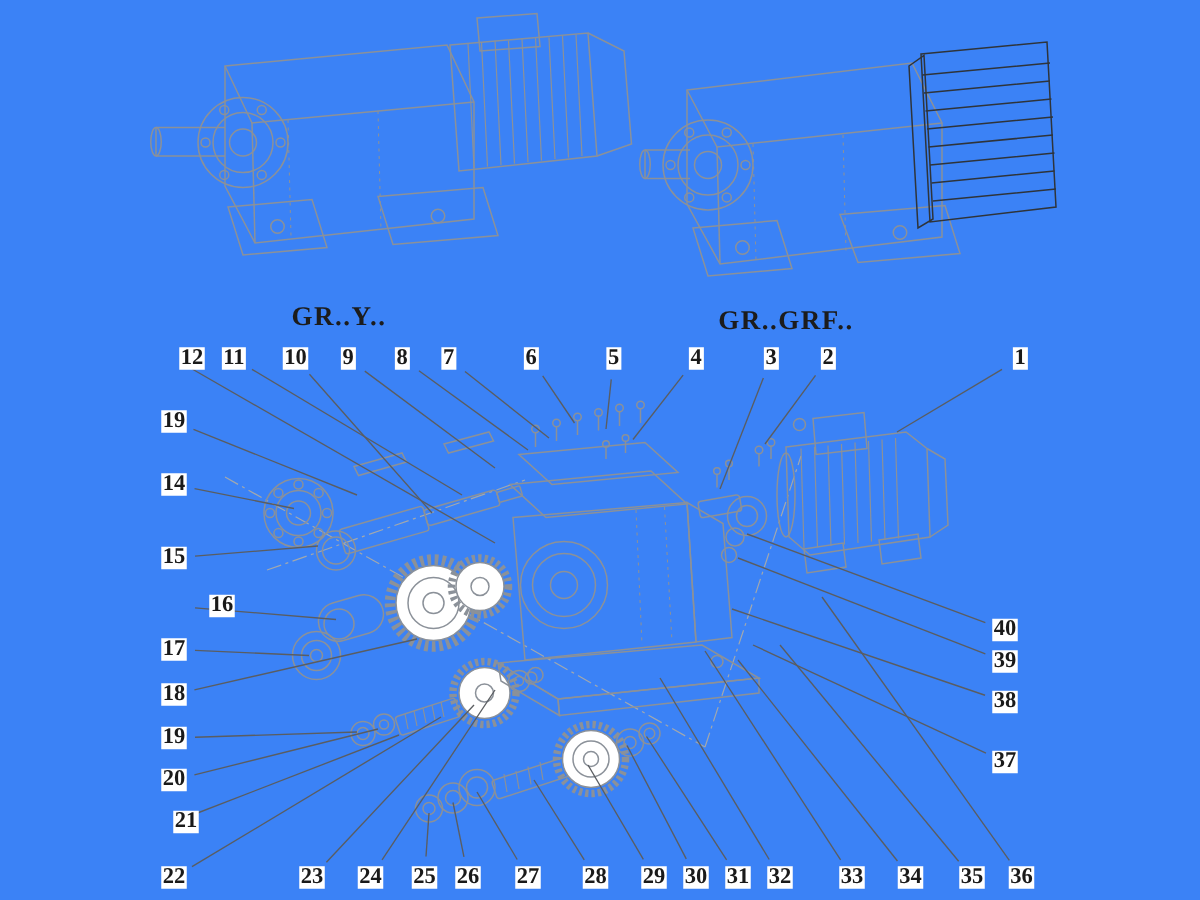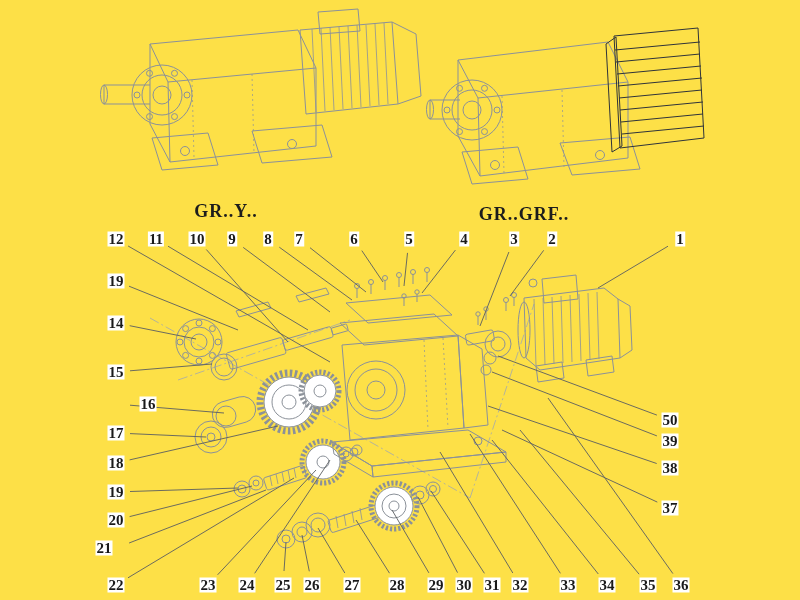--- a/index.html
+++ b/index.html
@@ -1,17 +1,17 @@
 <!DOCTYPE html>
 <html><head>
 <meta charset="utf-8">
 <style>
   html,body { margin:0; padding:0; background:#fff; }
   .stage {
-    position:relative; width:800px; height:600px; background:#fde047;
+    position:relative; width:800px; height:600px; background:#3b82f6;
     overflow:hidden; font-family:"Liberation Serif", serif;
   }
   svg.scene { position:absolute; left:0; top:0; }
   .variant-title {
     position:absolute; transform:translate(-50%,-50%);
     font-weight:bold; font-size:18px; letter-spacing:1px; color:#1c1c1c;
     white-space:nowrap;
   }
   .callout {
     position:absolute; transform:translate(-50%,-50%);
@@ -269,54 +269,54 @@
         <line x1="656.7" y1="463.5" x2="488" y2="406"></line>
         <line x1="656.9" y1="435.9" x2="492" y2="372"></line>
         <line x1="656.9" y1="415.1" x2="498" y2="356"></line>
       </g>
   </svg>
 
   <div class="variant-title" style="left:226px; top:211px;">GR..Y..</div>
   <div class="variant-title" style="left:524px; top:214px;">GR..GRF..</div>
 
   <div id="callout-layer">
-      <span class="callout" style="left: 116px; top: 239px; font-family: Liberation Serif, serif;">12</span>
+      <span class="callout" style="left: 128px; top: 239px; font-family: Liberation Serif, serif;">12</span>
       <span class="callout" style="left: 156px; top: 239px;">11</span>
       <span class="callout" style="left: 197px; top: 239px;">10</span>
       <span class="callout" style="left: 232px; top: 239px;">9</span>
       <span class="callout" style="left: 268px; top: 239px;">8</span>
       <span class="callout" style="left: 299px; top: 239px;">7</span>
       <span class="callout" style="left: 354px; top: 239px;">6</span>
       <span class="callout" style="left: 409px; top: 239px;">5</span>
       <span class="callout" style="left: 464px; top: 239px;">4</span>
       <span class="callout" style="left: 514px; top: 239px;">3</span>
       <span class="callout" style="left: 552px; top: 239px;">2</span>
       <span class="callout" style="left: 680px; top: 239px;">1</span>
       <span class="callout" style="left: 116px; top: 281px;">19</span>
       <span class="callout" style="left: 116px; top: 323px;">14</span>
       <span class="callout" style="left: 116px; top: 372px;">15</span>
       <span class="callout" style="left: 116px; top: 404px; margin-left: 32px;">16</span>
       <span class="callout" style="left: 116px; top: 433px;">17</span>
       <span class="callout" style="left: 116px; top: 463px;">18</span>
       <span class="callout" style="left: 116px; top: 492px;">19</span>
       <span class="callout" style="left: 116px; top: 520px;">20</span>
-      <span class="callout" style="left: 104px; top: 548px;">21</span>
+      <span class="callout" style="left: 124px; top: 548px;">21</span>
       <span class="callout" style="left: 116px; top: 585px;">22</span>
       <span class="callout" style="left: 208px; top: 585px;">23</span>
       <span class="callout" style="left: 247px; top: 585px;">24</span>
       <span class="callout" style="left: 283px; top: 585px;">25</span>
       <span class="callout" style="left: 312px; top: 585px;">26</span>
       <span class="callout" style="left: 352px; top: 585px;">27</span>
       <span class="callout" style="left: 397px; top: 585px;">28</span>
       <span class="callout" style="left: 436px; top: 585px;">29</span>
       <span class="callout" style="left: 464px; top: 585px;">30</span>
       <span class="callout" style="left: 492px; top: 585px;">31</span>
       <span class="callout" style="left: 520px; top: 585px;">32</span>
       <span class="callout" style="left: 568px; top: 585px;">33</span>
       <span class="callout" style="left: 607px; top: 585px;">34</span>
       <span class="callout" style="left: 648px; top: 585px;">35</span>
       <span class="callout" style="left: 681px; top: 585px;">36</span>
       <span class="callout" style="left: 670px; top: 508px;">37</span>
       <span class="callout" style="left: 670px; top: 468px;">38</span>
       <span class="callout" style="left: 670px; top: 441px;">39</span>
-      <span class="callout" style="left: 670px; top: 420px;">50</span>
+      <span class="callout" style="left: 670px; top: 420px;">40</span>
     </div>
 </div>
 
 </body></html>

